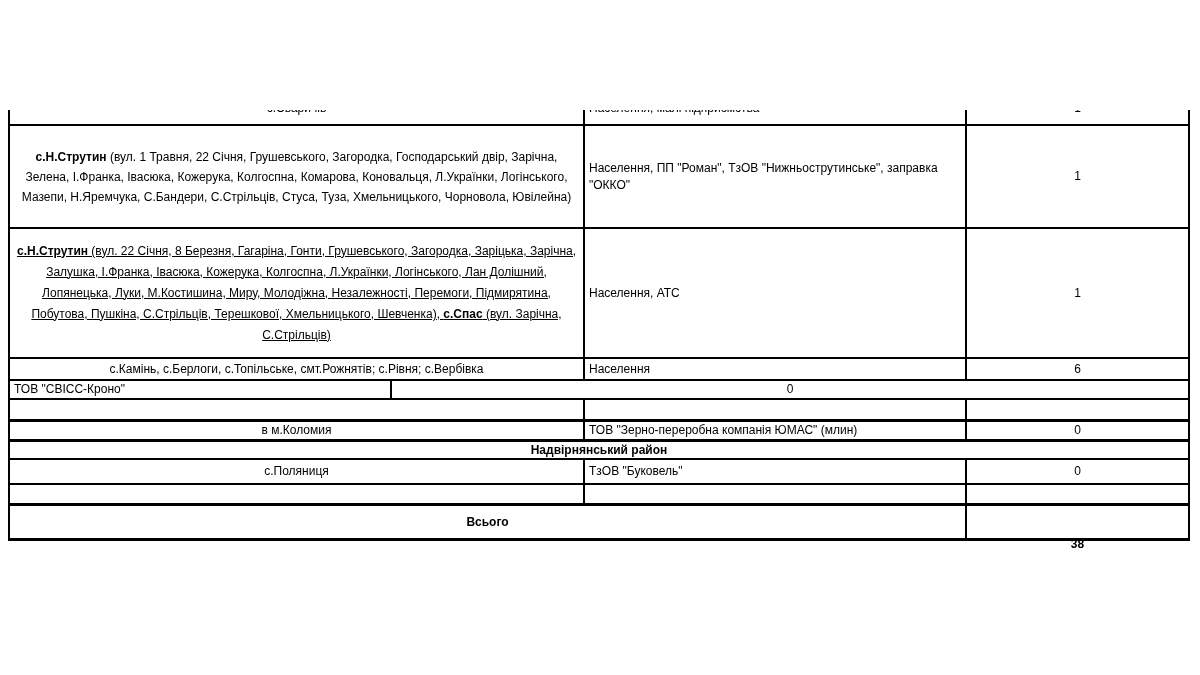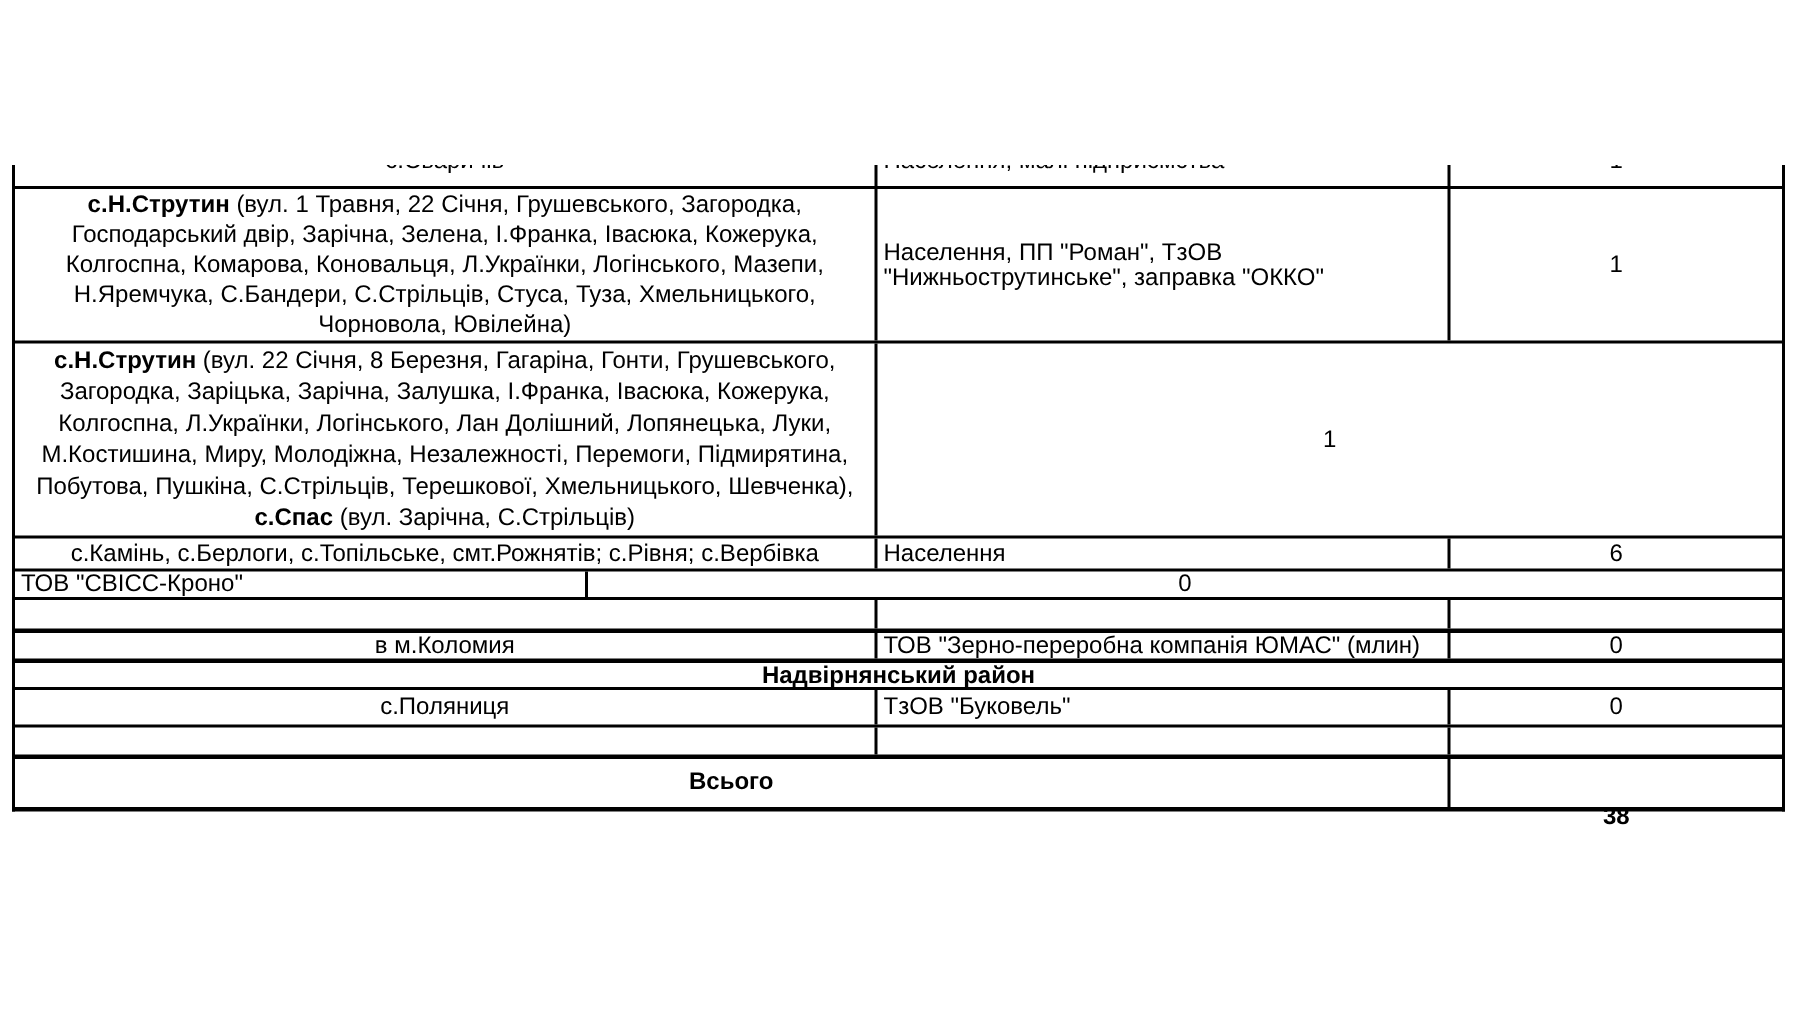--- a/index.html
+++ b/index.html
@@ -3,32 +3,32 @@
 <meta charset="utf-8">
 <style>
   html,body{margin:0;padding:0;}
   body{
     width:1200px;height:675px;background:#ffffff;position:relative;
     font-family:"Liberation Sans", sans-serif;color:#000;overflow:hidden;
   }
   .table{
     position:absolute;left:8px;top:110px;width:1182px;box-sizing:border-box;
     border-left:2px solid #000;border-right:2px solid #000;border-bottom:3px solid #000;
-    font-size:16px;line-height:17px;
+    font-size:12px;line-height:17px;
   }
   .row{display:flex;align-items:stretch;box-sizing:border-box;border-bottom:2px solid #000;}
   .row.bb3{border-bottom-width:3px;}
   .row.bb0{border-bottom:none;}
   .c1{width:575px;box-sizing:border-box;border-right:2px solid #000;
       display:flex;align-items:center;justify-content:center;text-align:center;padding:0 3px;}
   .c2{width:382px;box-sizing:border-box;border-right:2px solid #000;
       display:flex;align-items:center;text-align:left;padding:0 4px;}
   .c3{flex:1;display:flex;align-items:center;justify-content:center;text-align:center;}
   .r-strutyn1 .c1{line-height:20px;}
-  .r-strutyn2 .c1{line-height:21px;}
+  .r-strutyn2 .c1{line-height:21px;text-decoration:underline;}
   .b{font-weight:bold;}
   .hcell{flex:1;display:flex;align-items:center;justify-content:center;
          text-align:center;font-weight:bold;}
   .tcell{width:957px;box-sizing:border-box;border-right:2px solid #000;
          display:flex;align-items:center;justify-content:center;text-align:center;
          font-weight:bold;line-height:14px;}
   .tval{font-weight:bold;margin-top:44px;}
   
   .cliprow .cc{display:block;overflow:hidden;position:relative;}
   .cliprow .cc1{width:575px;box-sizing:border-box;border-right:2px solid #000;}
@@ -67,20 +67,23 @@
     <div class="c3">
       <div>1</div>
     </div>
   </div>
 
   <div class="row r-strutyn2" style="height:130px">
     <div class="c1">
       <div>
         <span class="b">с.Н.Струтин</span><span> (вул. 22 Січня, 8 Березня, Гагаріна, Гонти, Грушевського, Загородка, Заріцька, Зарічна, Залушка, І.Франка, Івасюка, Кожерука, Колгоспна, Л.Українки, Логінського, Лан Долішний, Лопянецька, Луки, М.Костишина, Миру, Молодіжна, Незалежності, Перемоги, Підмирятина, Побутова, Пушкіна, С.Стрільців, Терешкової, Хмельницького, Шевченка), </span><span class="b">с.Спас</span><span> (вул. Зарічна, С.Стрільців)</span>
       </div>
+    </div>
+    <div class="c2">
+      <div>Населення, АТС</div>
     </div>
     <div class="c3">
       <div>1</div>
     </div>
   </div>
 
   <div class="row" style="height:22px">
     <div class="c1">
       <div>с.Камінь, с.Берлоги, с.Топільське, смт.Рожнятів; с.Рівня; с.Вербівка</div>
     </div>

